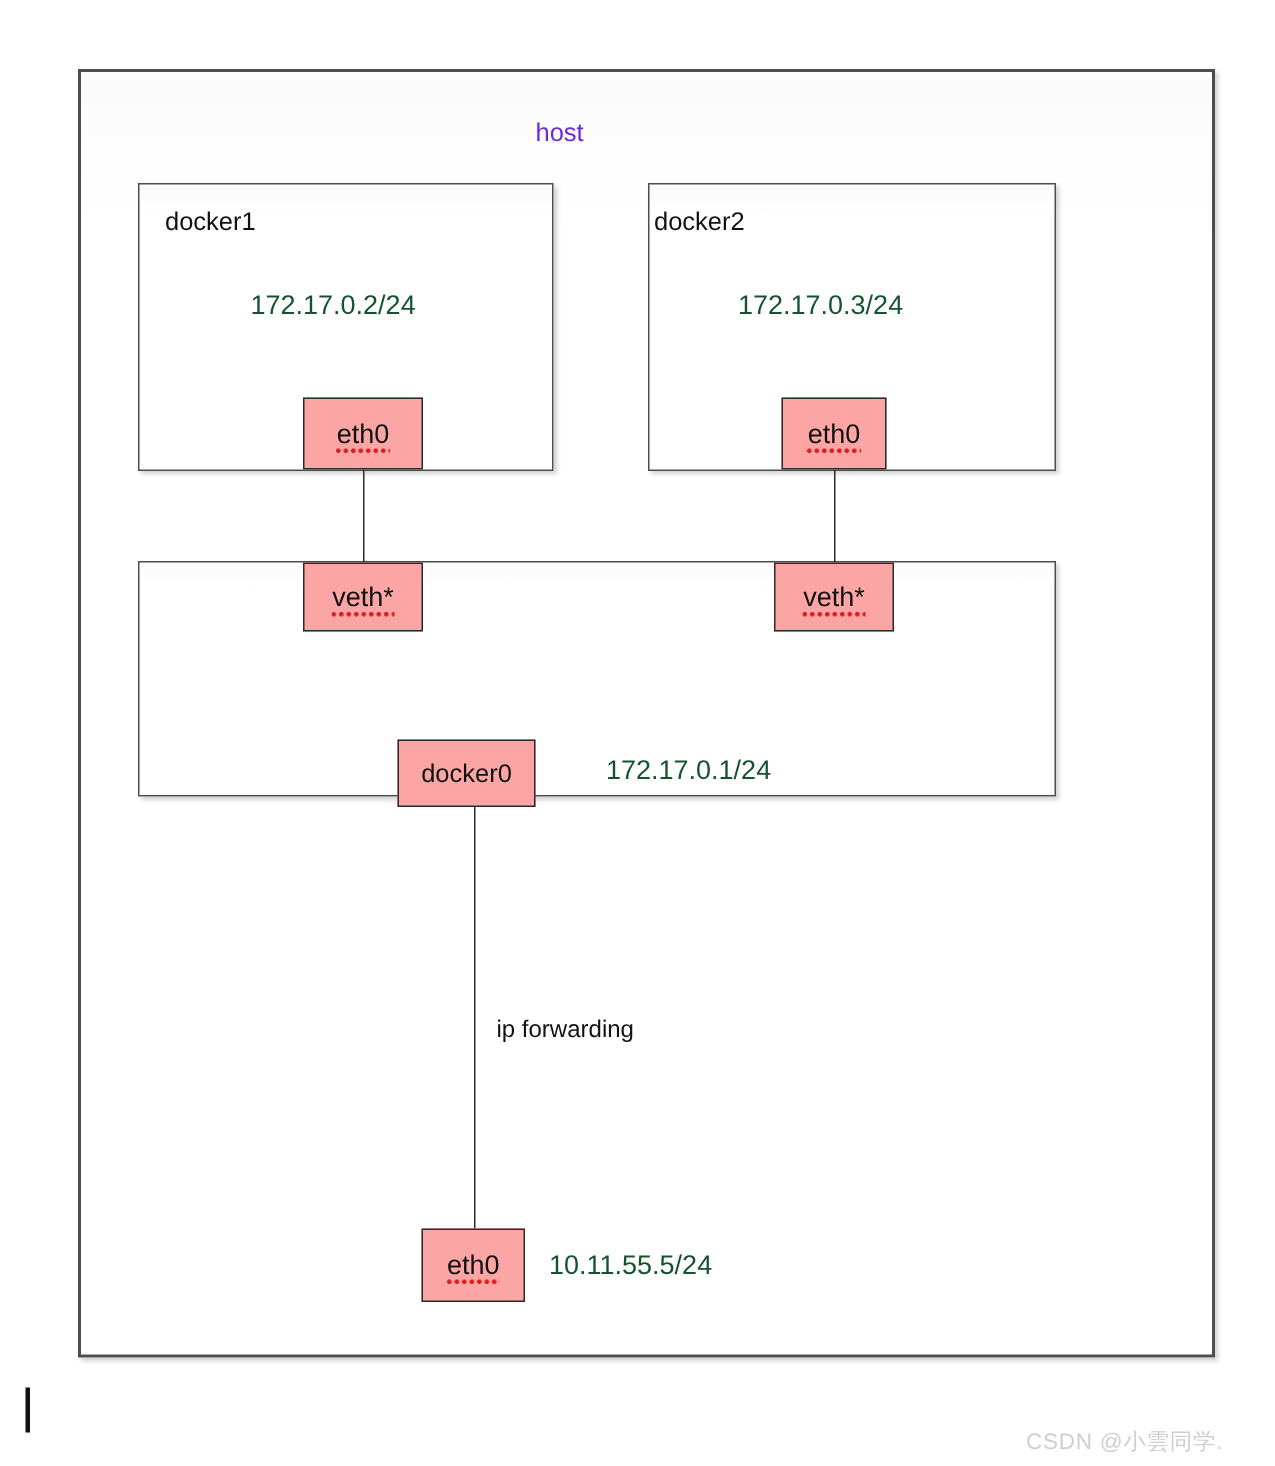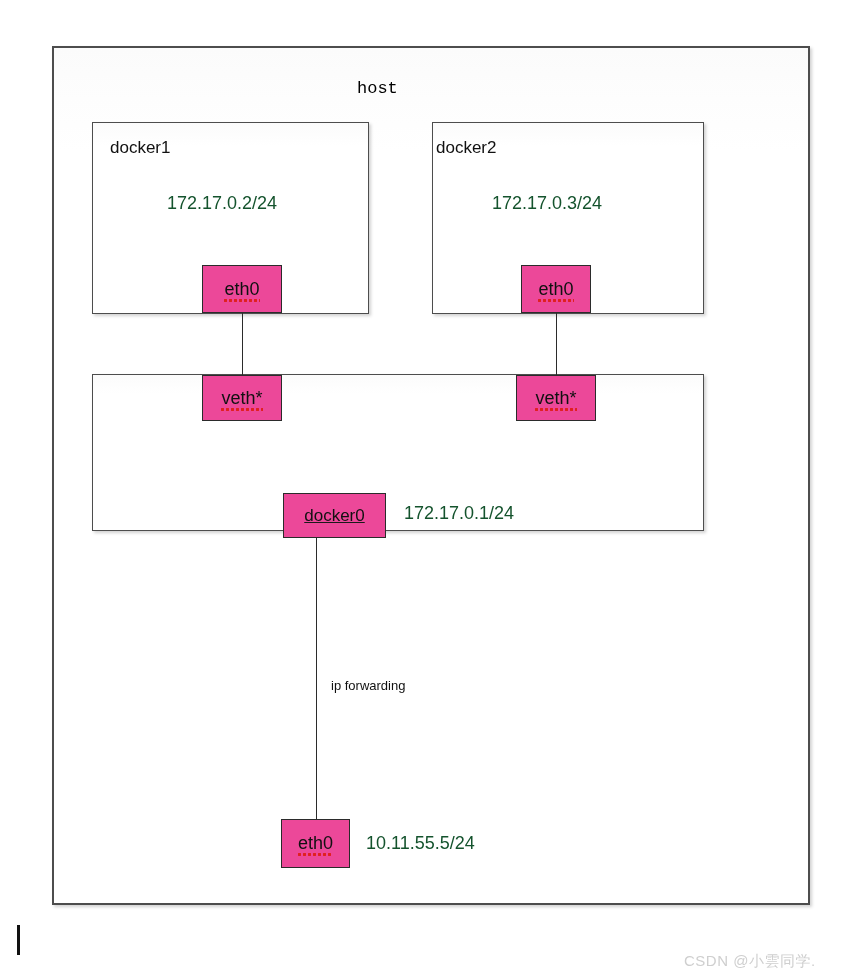--- a/index.html
+++ b/index.html
@@ -36,48 +36,47 @@
     box-shadow: 2px 2px 3px rgba(0, 0, 0, 0.18);
   }
 
   .host-box {
     border-width: 2px;
   }
 
   
   .node-box {
     border: 1.5px solid #2b2b2b;
-    background: #ec4899;
+    background: #fca5a5;
     z-index: 5;
     display: flex;
     align-items: center;
     justify-content: center;
   }
 
   
   .label {
     position: absolute;
     white-space: nowrap;
     line-height: 1;
   }
   .label-host {
     font-size: 17px;
-    color: #000000;
-    font-family: Liberation Mono, monospace;
+    color: #6d28d9;
   }
   .label-title {
     font-size: 17px;
     color: #111111;
   }
   .label-ip {
     font-size: 18px;
     color: #14532d;
   }
   .label-note {
-    font-size: 13px;
+    font-size: 16px;
     color: #111111;
   }
 
   
   .node-text {
     position: relative;
     font-size: 18px;
     color: #111111;
     line-height: 1;
     padding-bottom: 1px;
@@ -158,21 +157,21 @@
   <div class="box container-box" style="left:92px; top:374px; width:612px; height:157px;"></div>
 
   <div class="box node-box" style="left:202px; top:375px; width:80px; height:46px;">
     <span class="node-text spell">veth*</span>
   </div>
 
   <div class="box node-box" style="left:516px; top:375px; width:80px; height:46px;">
     <span class="node-text spell">veth*</span>
   </div>
 
-  <div class="box node-box" style="left:283px; top:493px; width:103px; height:45px;text-decoration:underline;">
+  <div class="box node-box" style="left:265px; top:493px; width:92px; height:45px;">
     <span class="node-text plain">docker0</span>
   </div>
 
   <div class="label label-ip" style="left:404px; top:504px;">172.17.0.1/24</div>
 
   <div class="vline" style="left:316px; top:538px; height:281px;"></div>
 
   <div class="label label-note" style="left:331px; top:679px;">ip forwarding</div>
 
   <div class="box node-box" style="left:281px; top:819px; width:69px; height:49px;">

